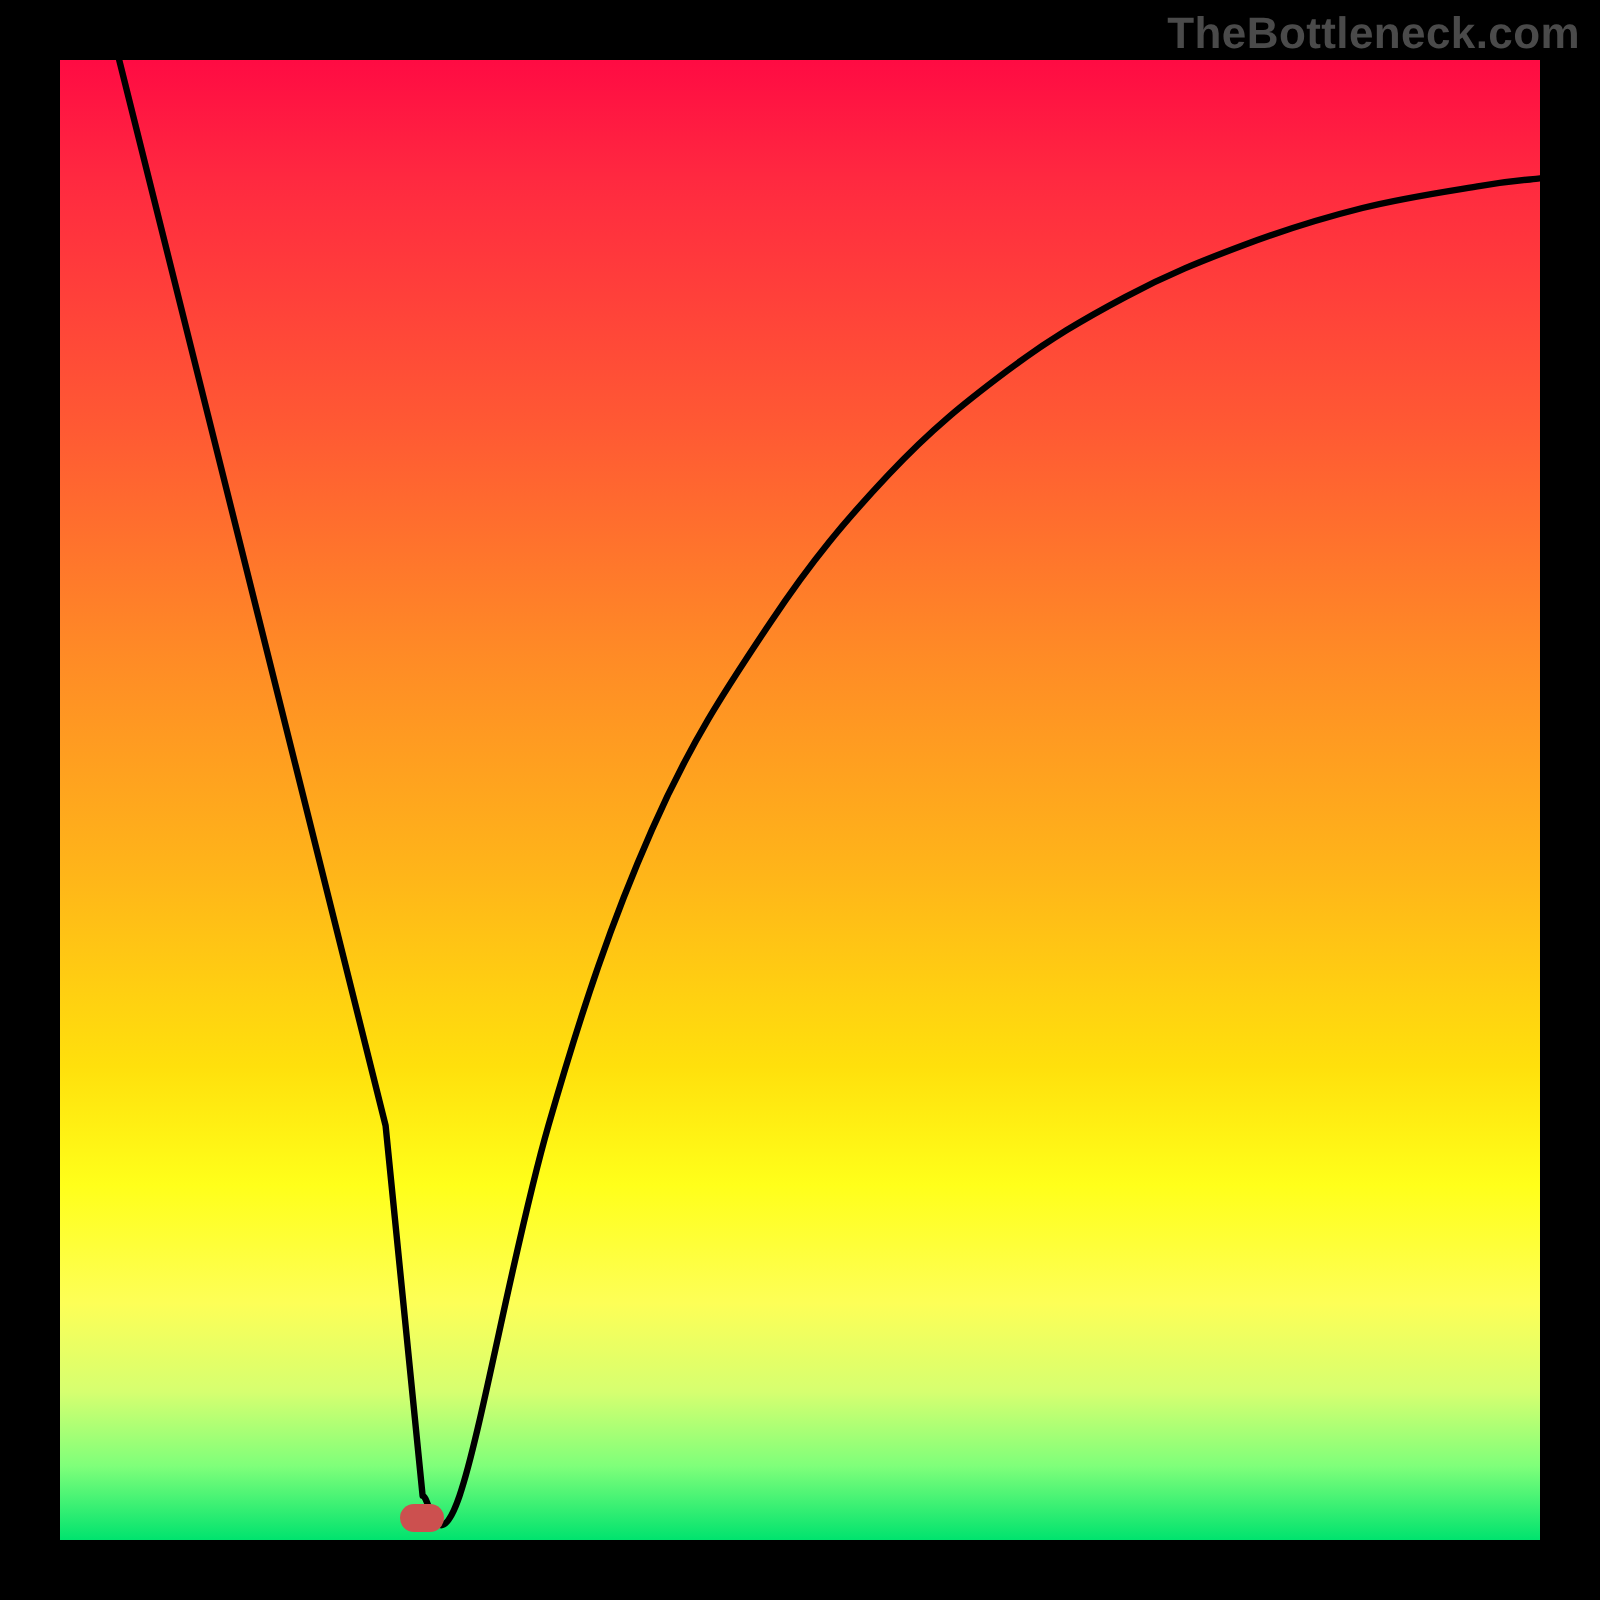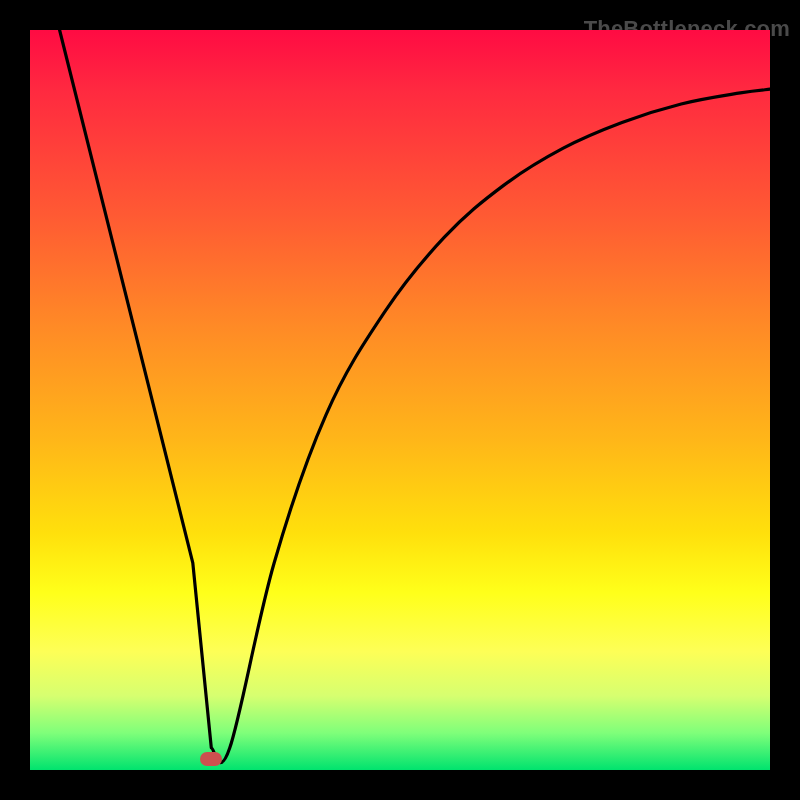--- a/index.html
+++ b/index.html
@@ -34,21 +34,21 @@
       #ffe00c 68%,
       #ffff1a 76%,
       #fdff57 84%,
       #d6ff70 90%,
       #7fff7a 95%,
       #00e36e 100%
     );
   }
   .watermark {
     position: absolute;
-    top: 16px;
+    top: 4px;
     right: 10px;
     color: #4a4a4a;
     font-size: 22px;
     font-weight: 600;
     letter-spacing: 0.2px;
     user-select: none;
   }
   svg.curve {
     position: absolute;
     left: 0;

